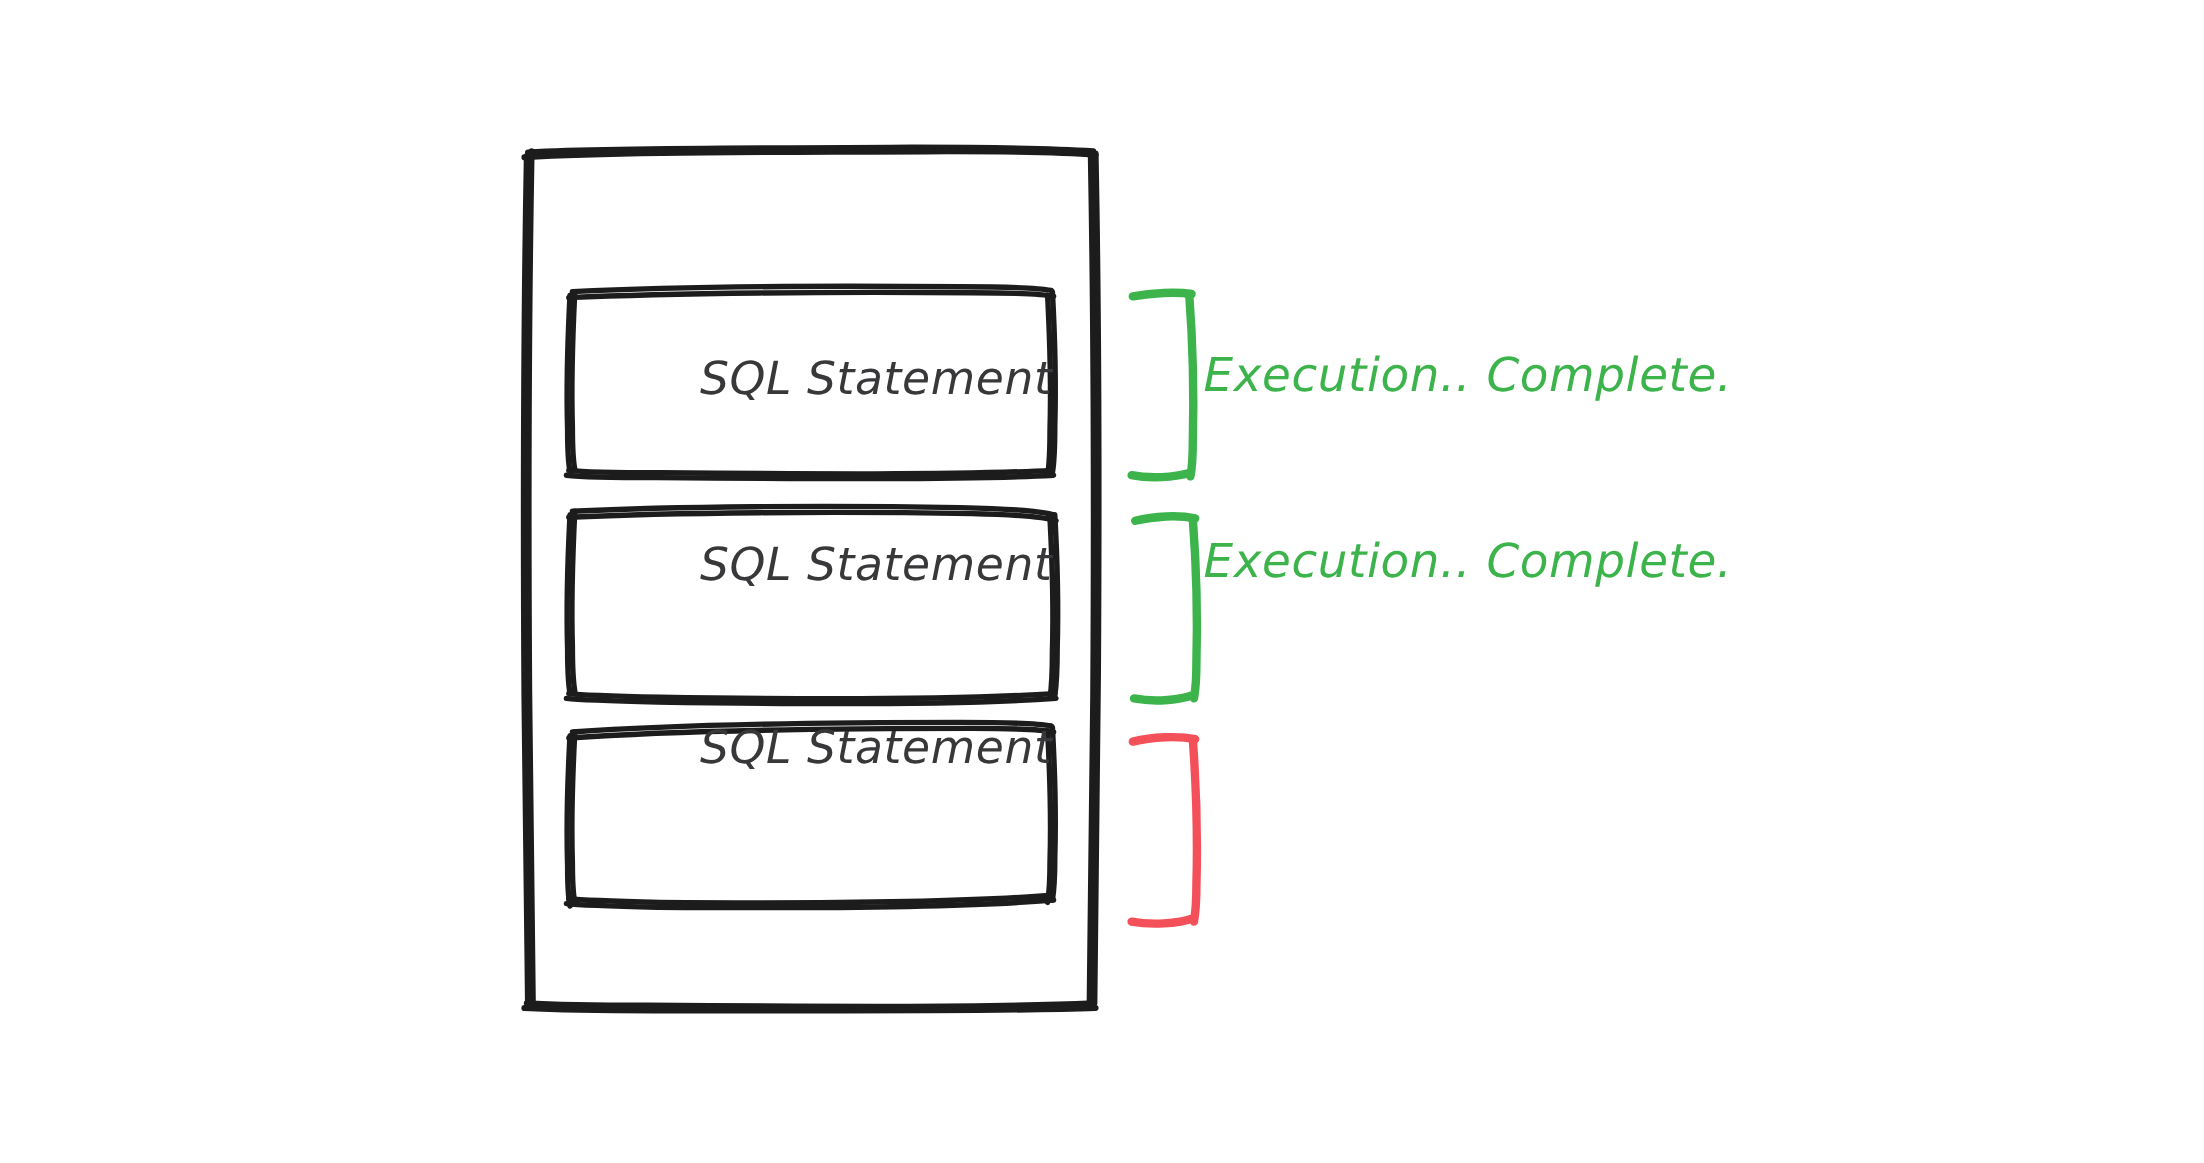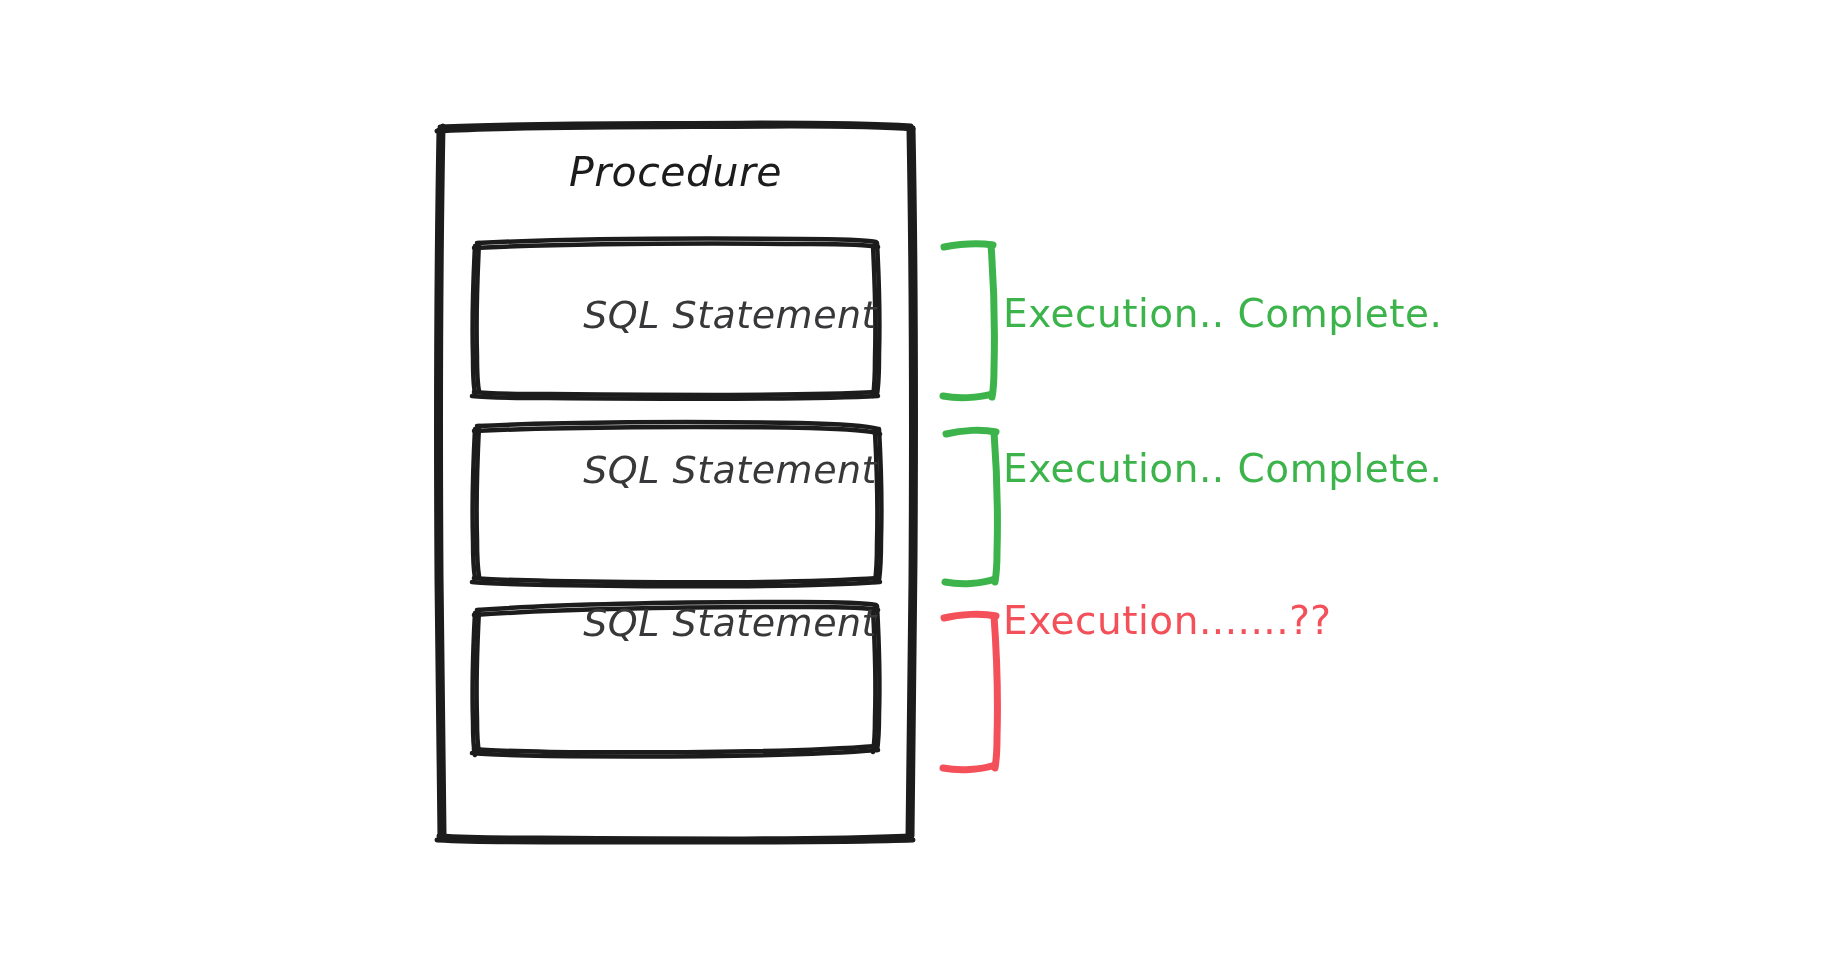--- a/index.html
+++ b/index.html
@@ -47,20 +47,21 @@
     text-align: right;
     font-size: 38px;
     color: #38383a;
     font-style: italic;
   }
   .sql-1 { top: 293px; }
   .sql-2 { top: 448px; }
   .sql-3 { top: 601px; }
   .lbl-exec {
     font-size: 39px;
+    font-style: italic;
     left: 1003px;
   }
   .exec-1 { top: 291px; }
   .exec-2 { top: 446px; }
   .exec-3 { top: 598px; }
 </style>
 </head>
 <body>
 
 <div id="stage">
@@ -126,27 +127,25 @@
 
       <g stroke="#f4505a" stroke-width="7">
         <path d="M 944 618 C 960 614, 982 613, 996 616"></path>
         <path d="M 994 616 C 997 657, 998 703, 997 738 C 997 753, 996 762, 995 768"></path>
         <path d="M 995 765 C 981 770, 959 771, 943 768"></path>
       </g>
 
     </g>
   </svg>
 
-  <div class="lbl lbl-procedure">Procedure</div>
 
   <div class="lbl lbl-sql sql-1">SQL Statement</div>
 
   <div class="lbl lbl-sql sql-2">SQL Statement</div>
 
   <div class="lbl lbl-sql sql-3">SQL Statement</div>
 
   <div class="lbl lbl-exec exec-1" style="color:#3cb44b">Execution.. Complete.</div>
 
   <div class="lbl lbl-exec exec-2" style="color:#3cb44b">Execution.. Complete.</div>
 
-  <div class="lbl lbl-exec exec-3" style="color:#f4505a">Execution.......??</div>
 
 </div>
 
 </body></html>

